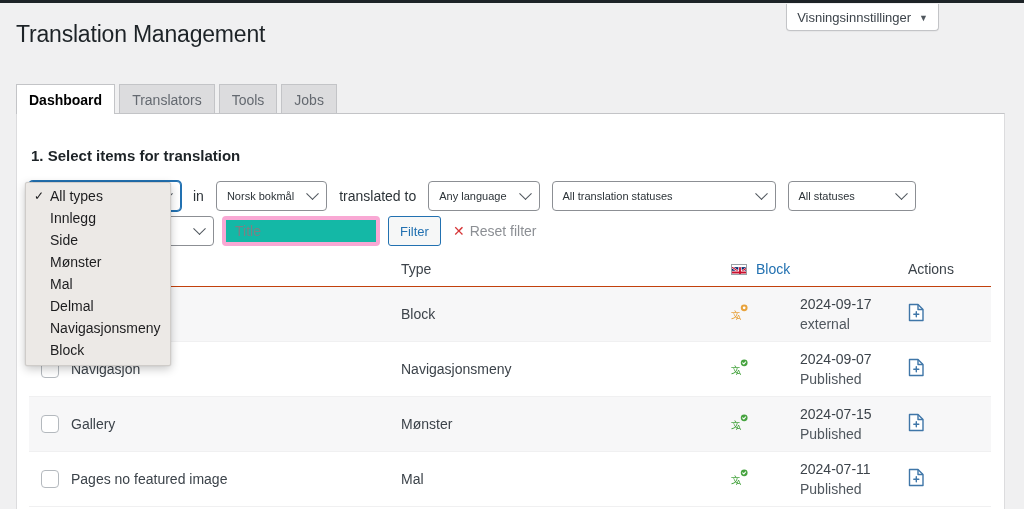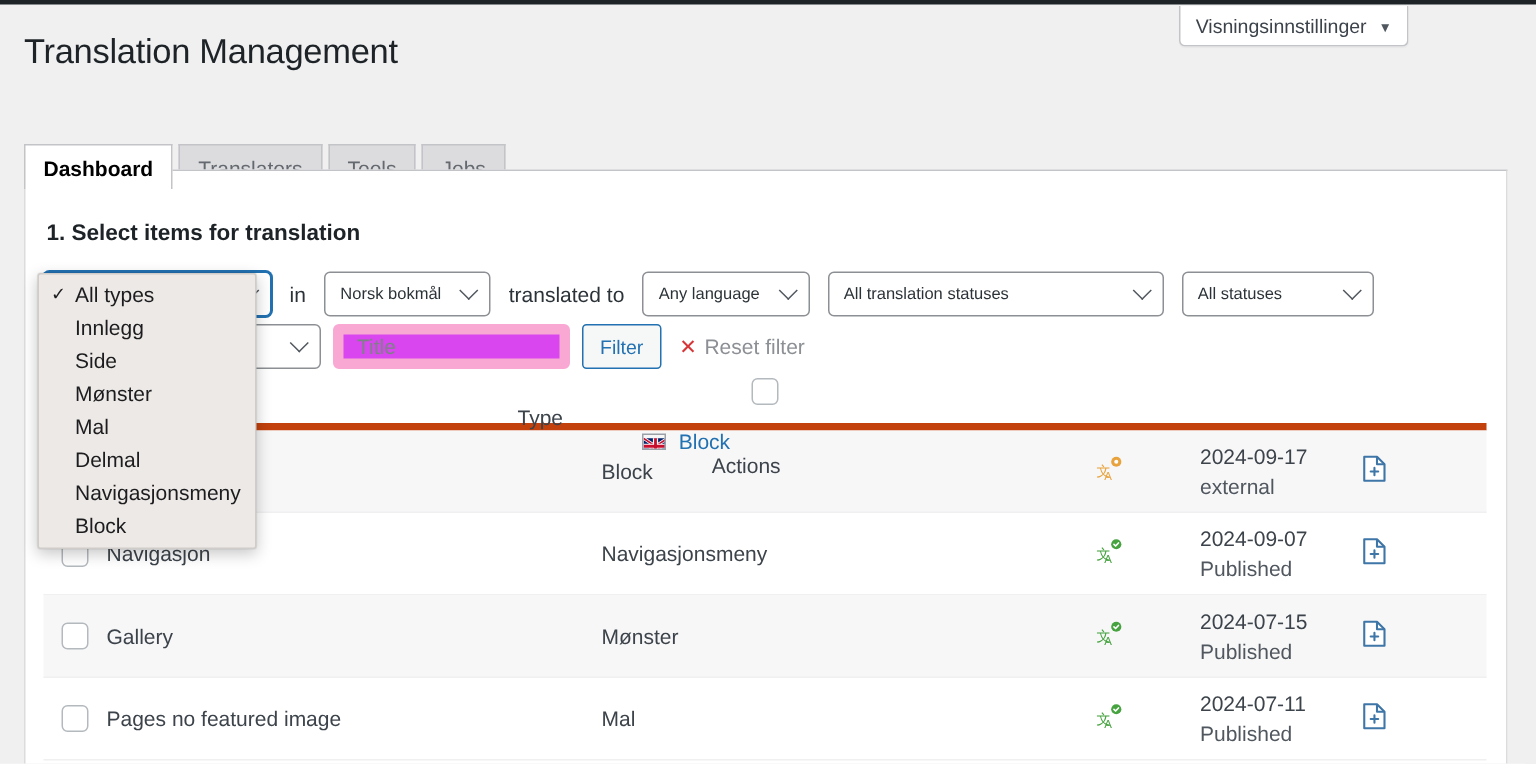--- a/index.html
+++ b/index.html
@@ -37,21 +37,21 @@
 
   
   .page-title {
     position: absolute; left: 16px; top: 20px;
     font-size: 23px; font-weight: 400; color: #1d2327;
     line-height: 1.3; letter-spacing: -0.2px;
   }
 
   
   .tabs {
-    position: absolute; left: 16px; top: 96px;
+    position: absolute; left: 16px; top: 84px;
     display: flex; align-items: flex-end; gap: 0;
     height: 30px;
   }
   .tab {
     height: 30px; padding: 0 12px;
     display: flex; align-items: center;
     font-size: 14px; color: #646970;
     background: #dcdcde;
     border: 1px solid #c3c4c7;
     border-bottom: none;
@@ -111,22 +111,22 @@
     flex: 0 0 auto;
   }
   .sel.focused {
     border-color: #2271b1;
     box-shadow: 0 0 0 1px #2271b1;
   }
   .lbl { font-size: 14px; color: #2c3338; }
 
   .txtinput {
     width: 158px; height: 30px;
-    border: 7px solid #f9a8d4; border-radius: 4px;
-    background: #d946ef;
+    border: 4px solid #f9a8d4; border-radius: 4px;
+    background: #14b8a6;
     padding: 0 9px;
     font-size: 14px; color: #2c3338;
     font-family: "Liberation Sans", sans-serif;
   }
   .txtinput::placeholder { color: #7c8185; }
 
   .btn-filter {
     height: 30px; padding: 0 11px;
     display: inline-flex; align-items: center;
     background: #f6f7f7;
@@ -145,23 +145,22 @@
   }
 
   
   .table {
     position: absolute; left: 12px; top: 138px;
     width: 962px;
   }
   .thead {
     display: flex; align-items: center;
     height: 35px;
-    border-bottom: 5px solid #c2410c;
+    border-bottom: 1px solid #c2410c;
     font-size: 14px;
-    flex-direction: column;
   }
   .row {
     display: flex; align-items: center;
     height: 55px;
     border-bottom: 1px solid #f0f0f1;
     font-size: 14px;
   }
   .row.alt { background: #f7f7f8; }
   .c-check { width: 42px; display: flex; align-items: center; padding-left: 12px; flex: 0 0 auto;}
   .c-title { width: 330px; flex: 0 0 auto; color: #3c434a; }

